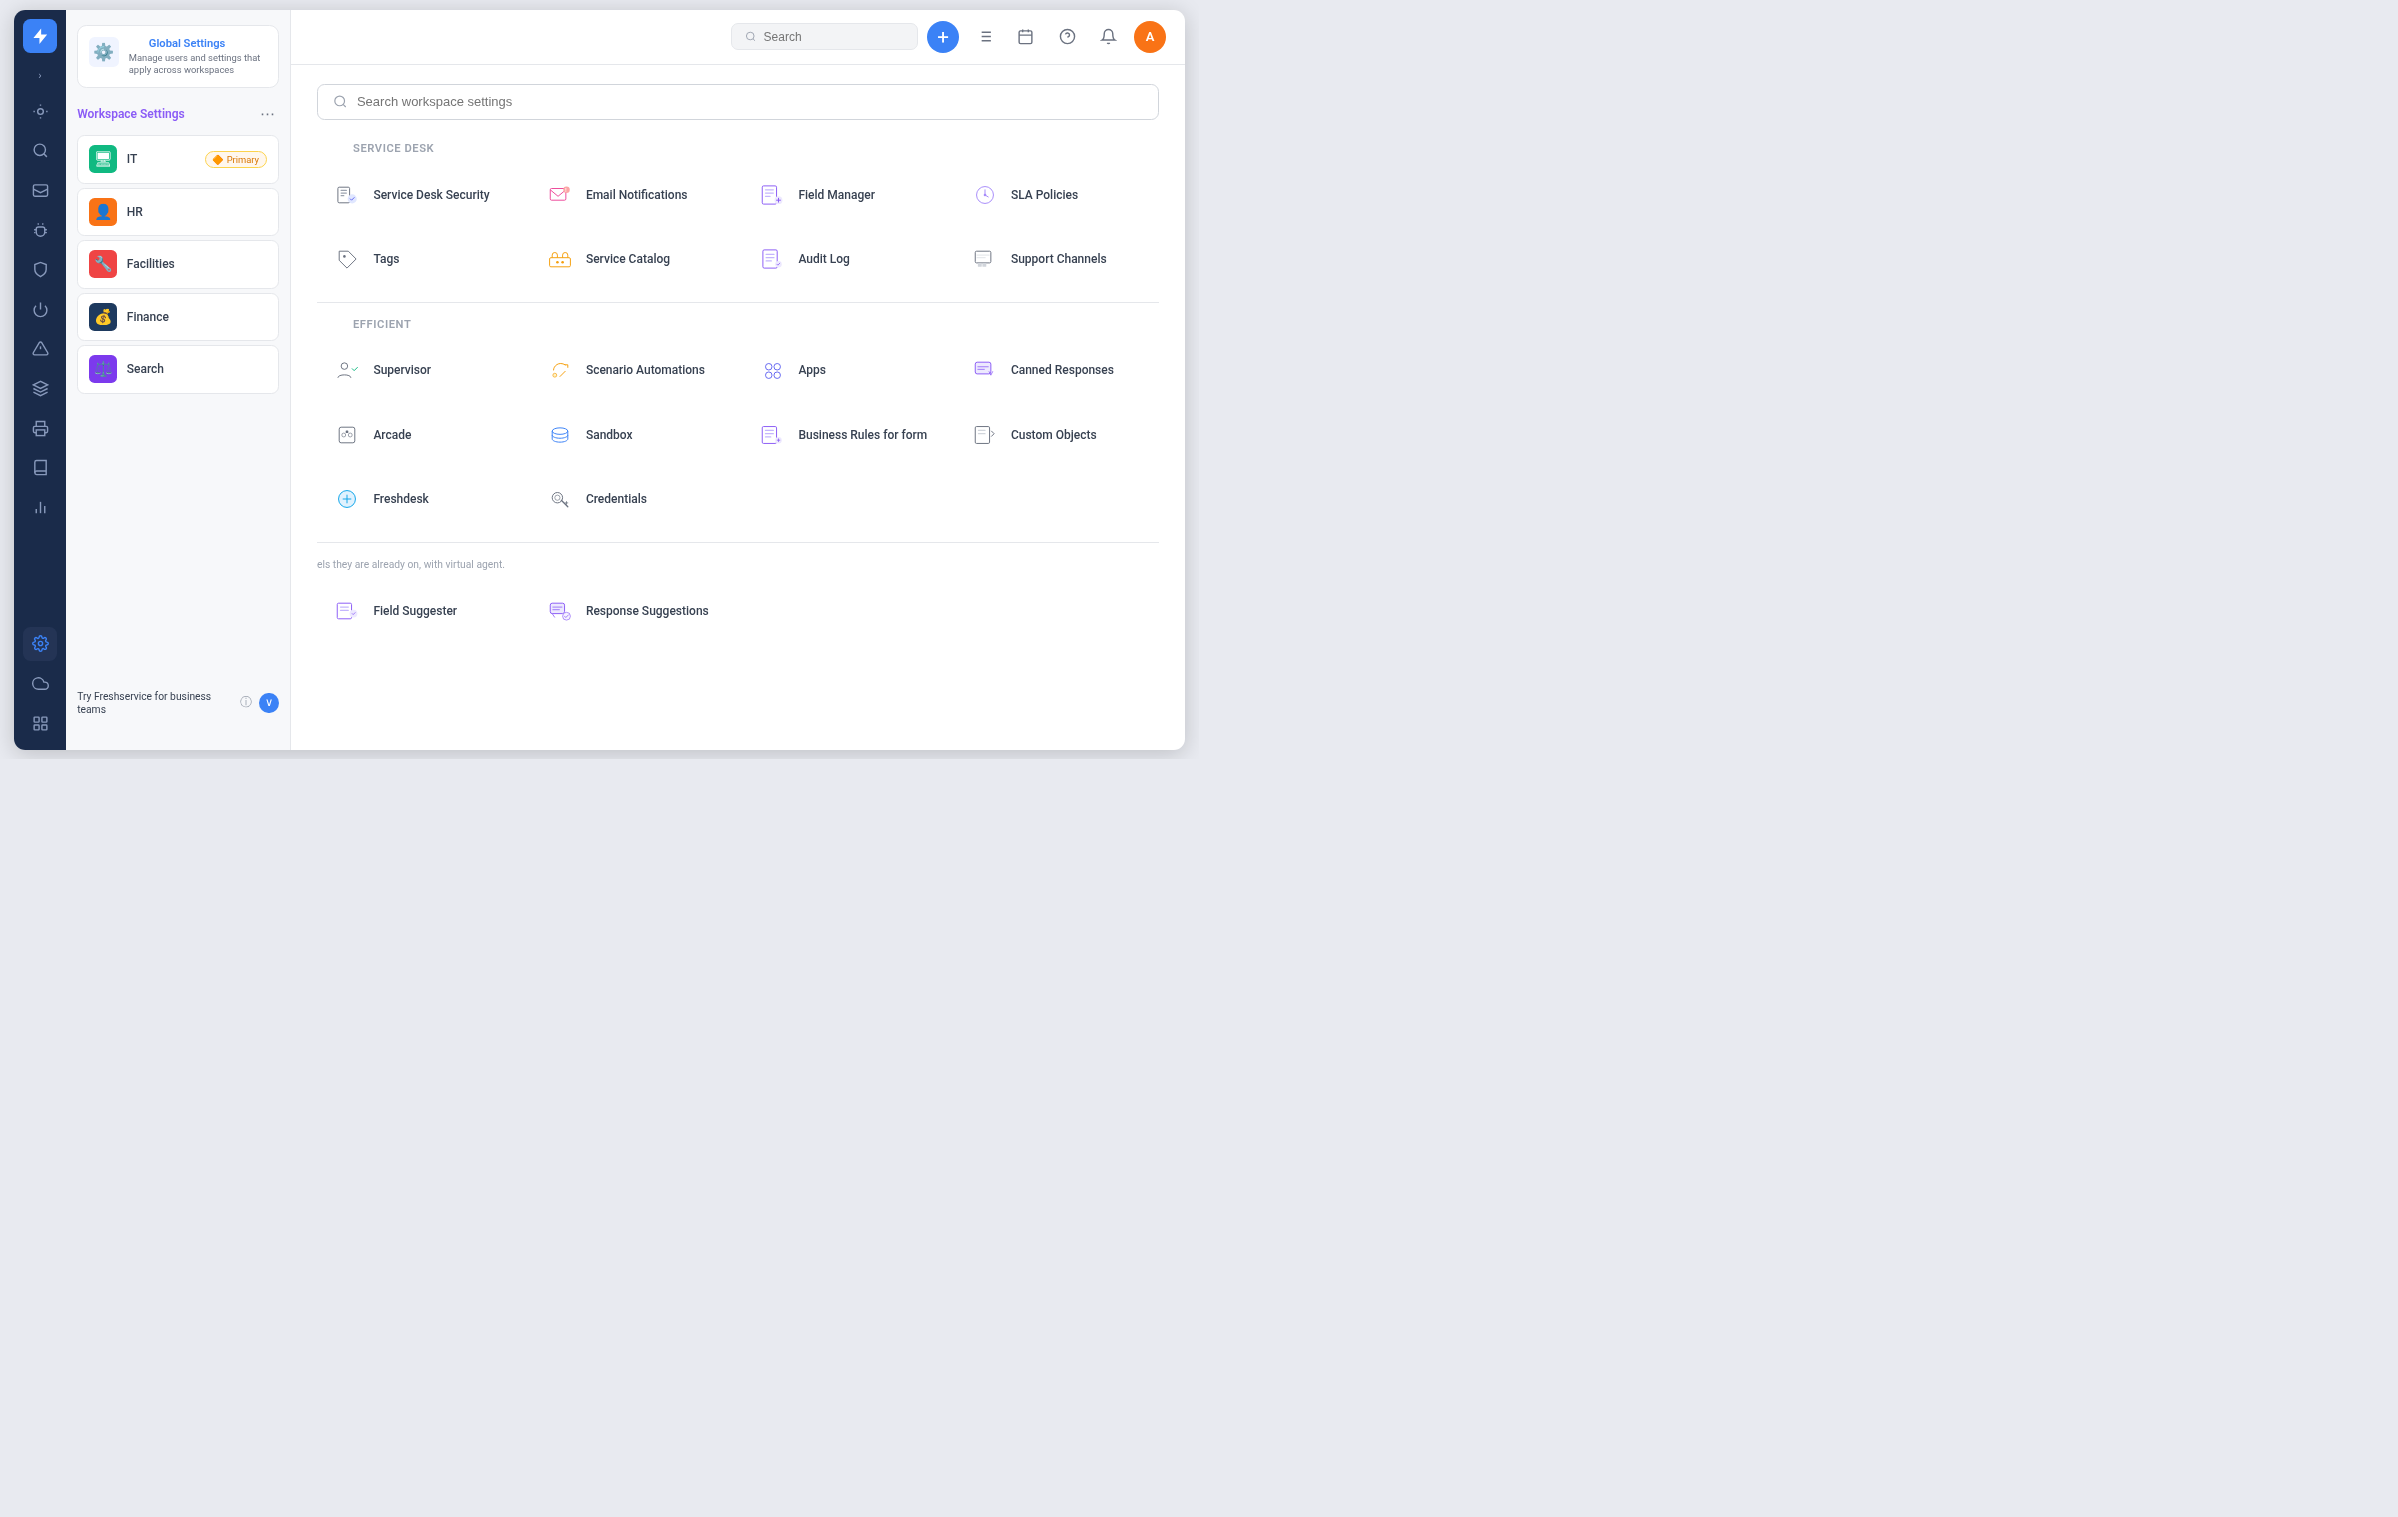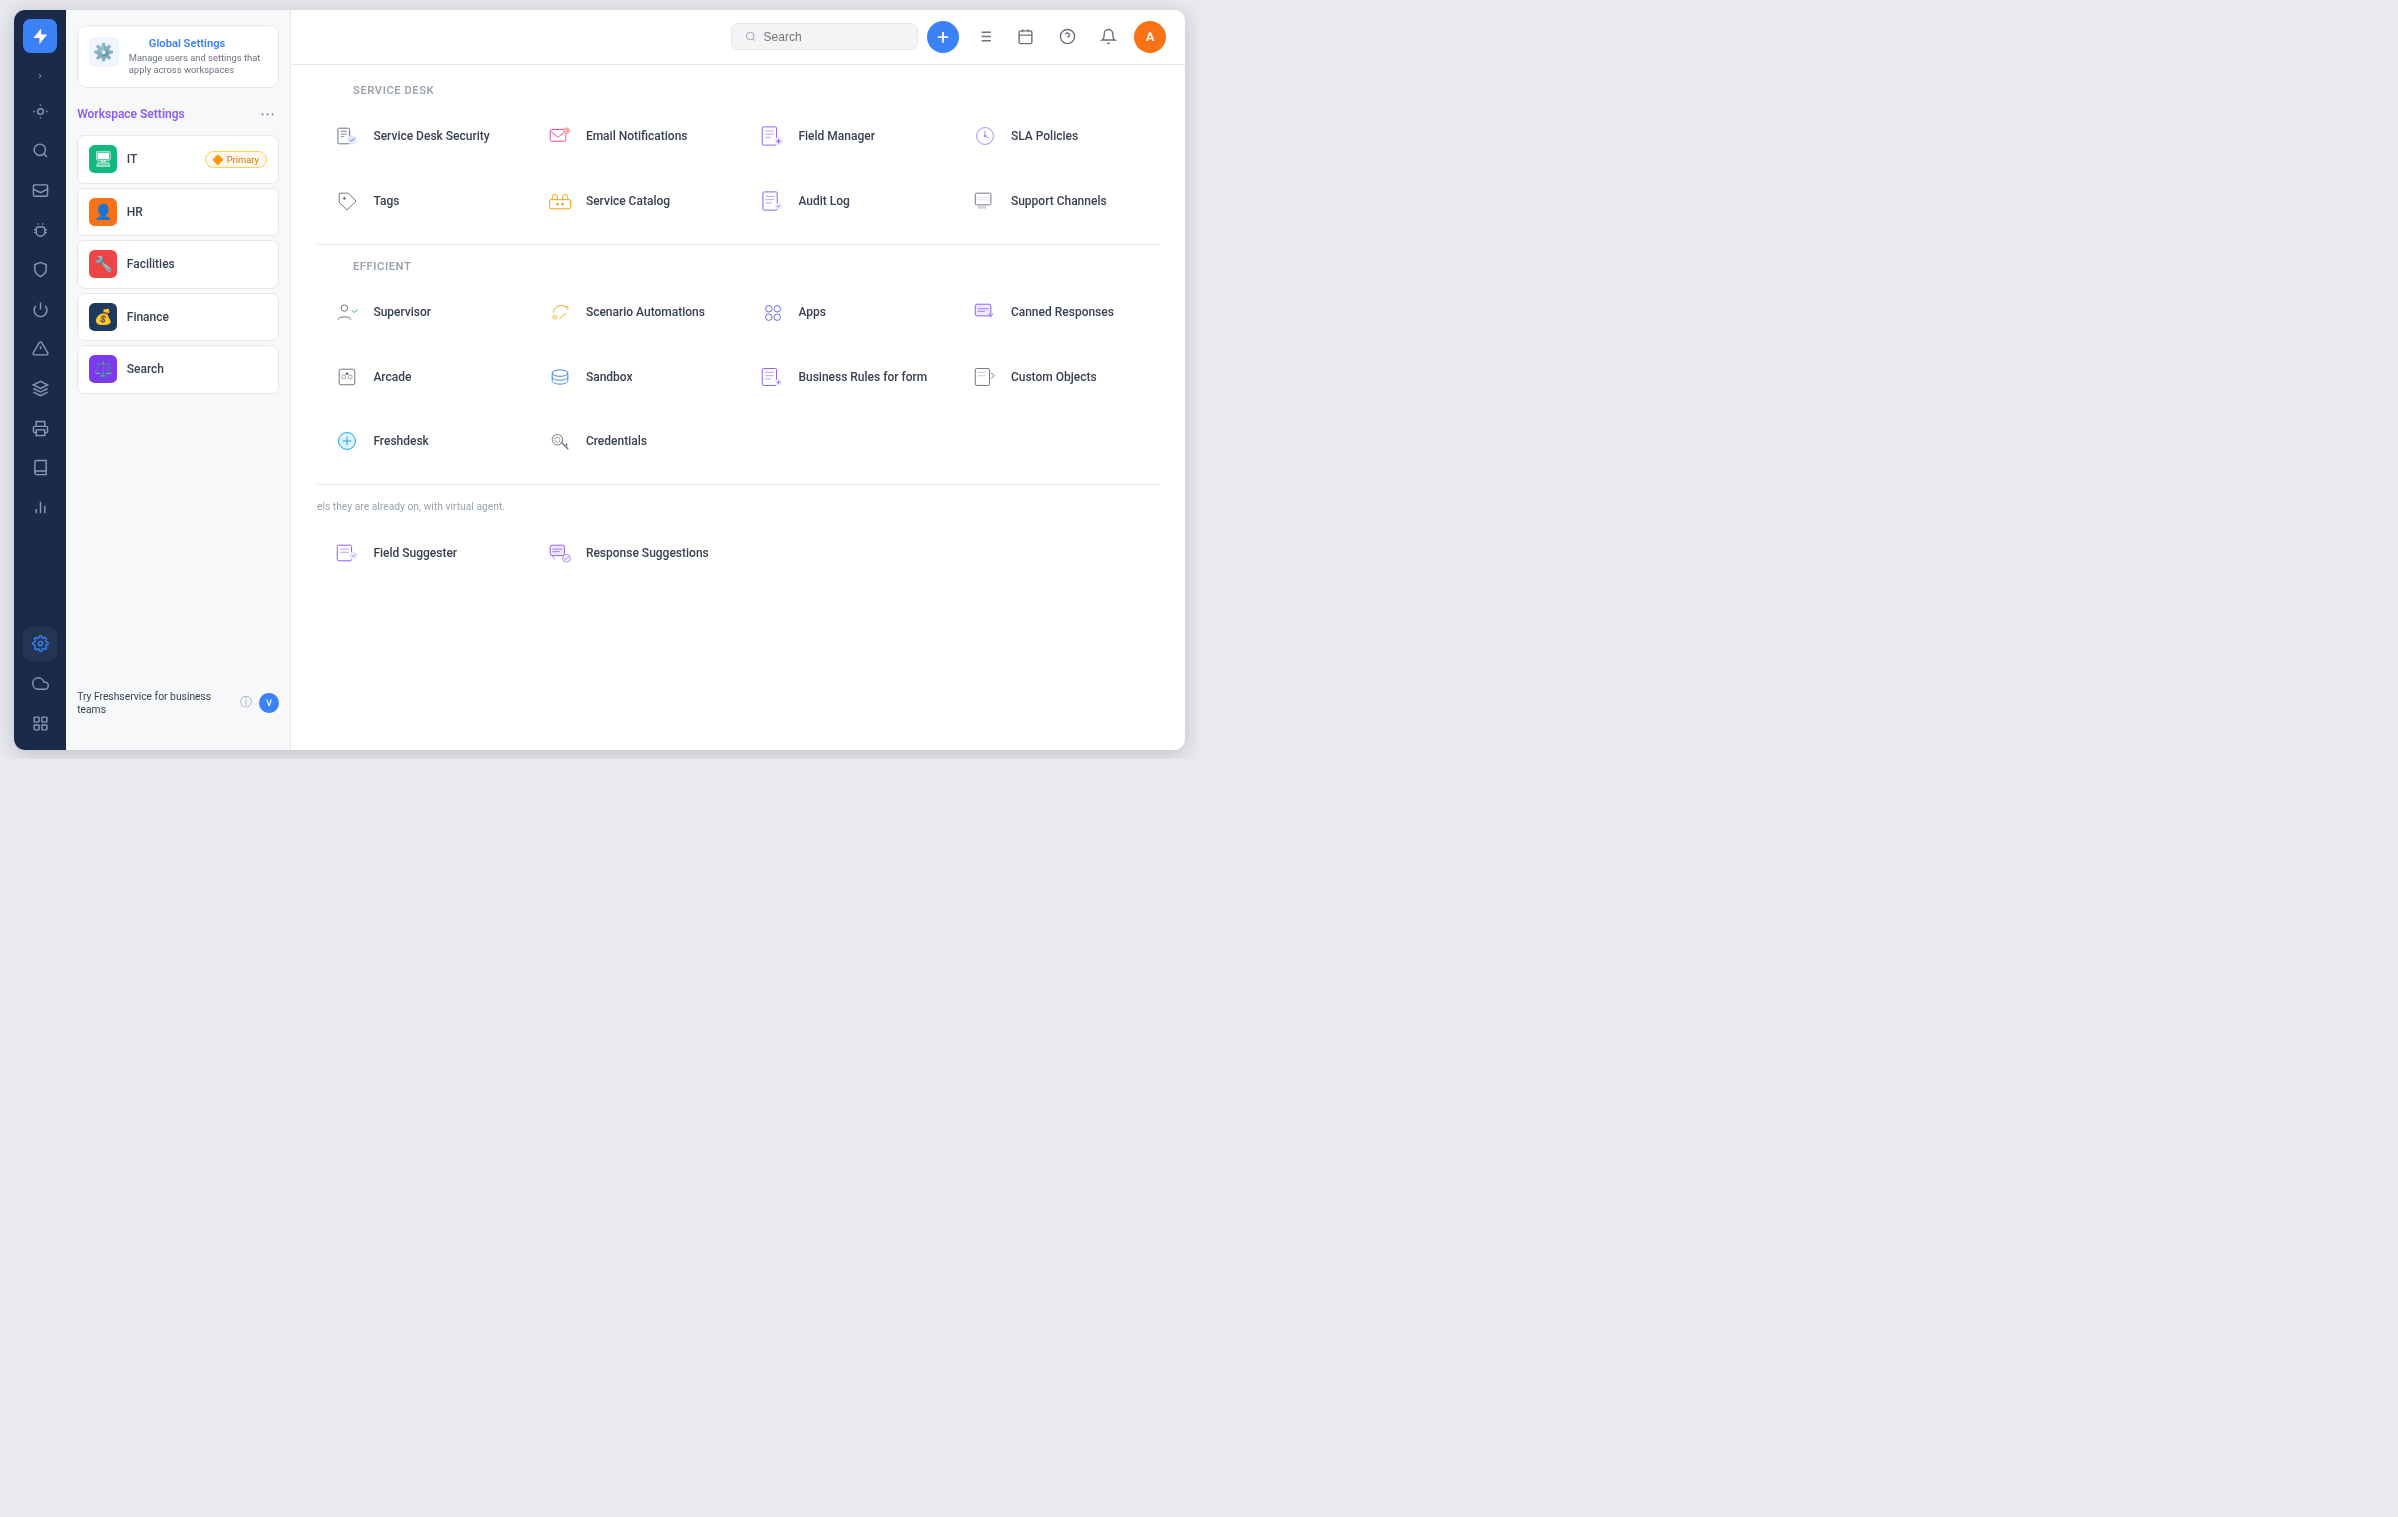--- a/index.html
+++ b/index.html
@@ -556,20 +556,27 @@
         <svg width="17" height="17" viewBox="0 0 24 24" fill="none" stroke="currentColor" stroke-width="2">
             <path d="M18 8A6 6 0 0 0 6 8c0 7-3 9-3 9h18s-3-2-3-9"></path>
             <path d="M13.73 21a2 2 0 0 1-3.46 0"></path>
           </svg>
       </div>
       <div class="avatar">A</div>
     </div>
 
     <div class="settings-content">
 
+      <div class="workspace-search">
+        <svg width="15" height="15" viewBox="0 0 24 24" fill="none" stroke="#9ca3af" stroke-width="2">
+            <circle cx="11" cy="11" r="8"></circle>
+            <path d="m21 21-4.35-4.35"></path>
+          </svg>
+        <input type="text" placeholder="Search workspace settings" style="">
+      </div>
 
       <div class="section-header">
         <div class="section-title">service desk</div>
       </div>
       <div class="settings-grid">
 
         <div class="settings-item">
           <div class="settings-item-icon">
             <svg viewBox="0 0 40 40" fill="none">
               <rect x="6" y="8" width="18" height="24" rx="2" stroke="#6b7280" stroke-width="1.5"></rect>

